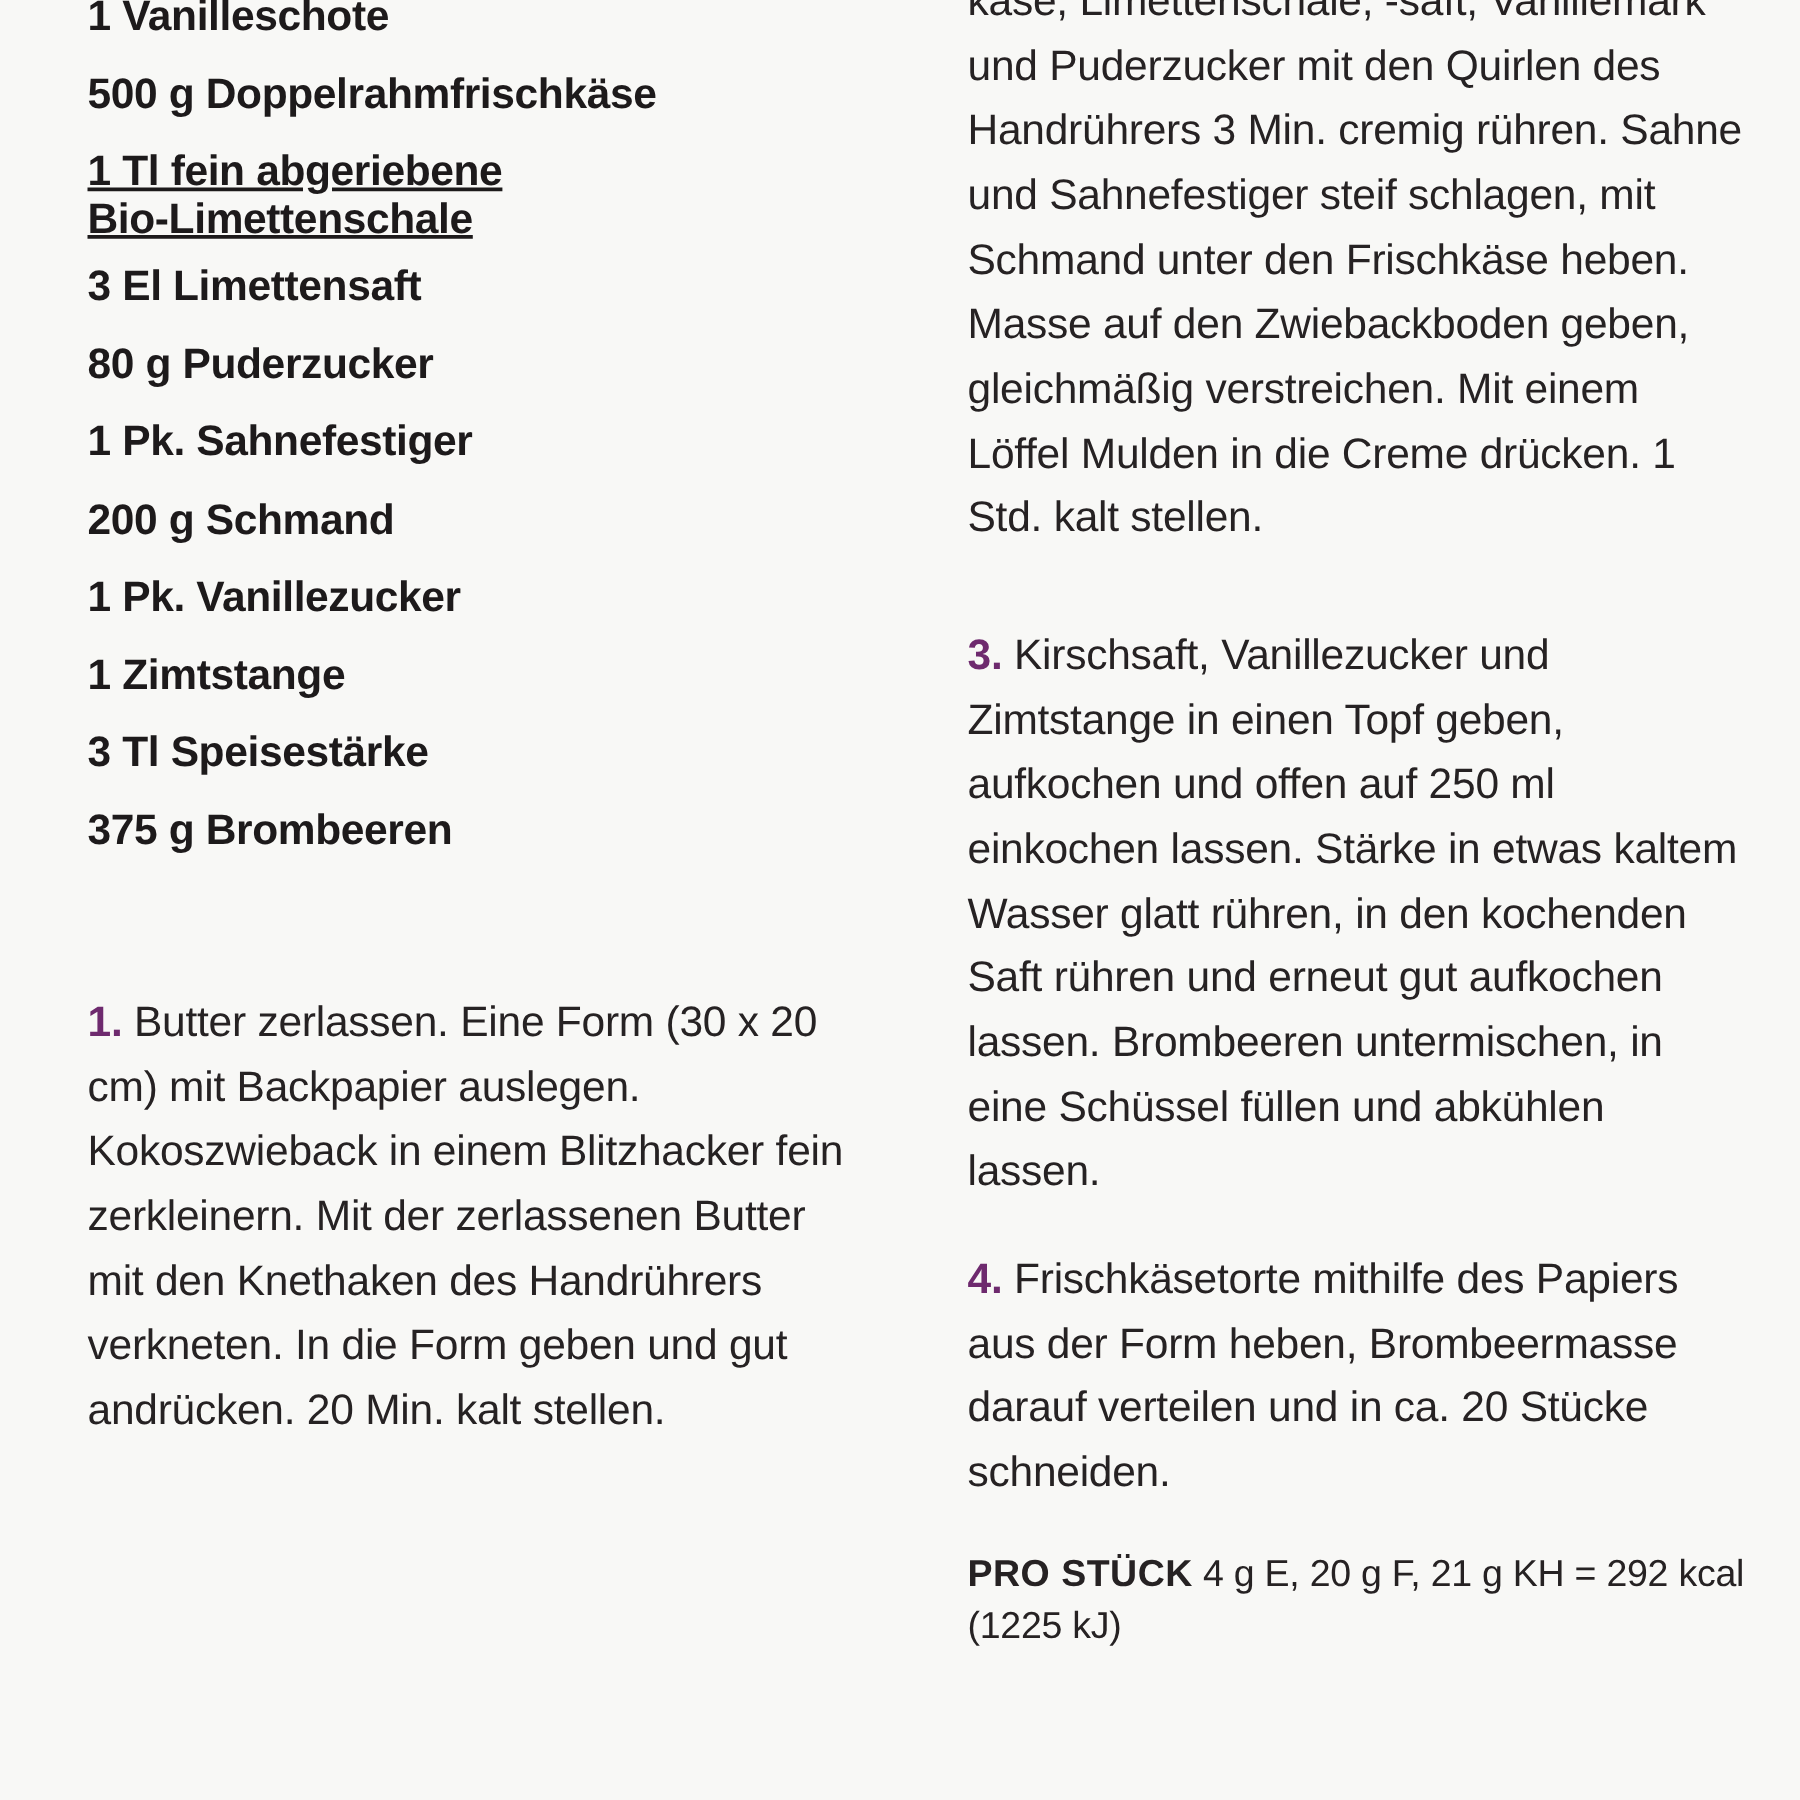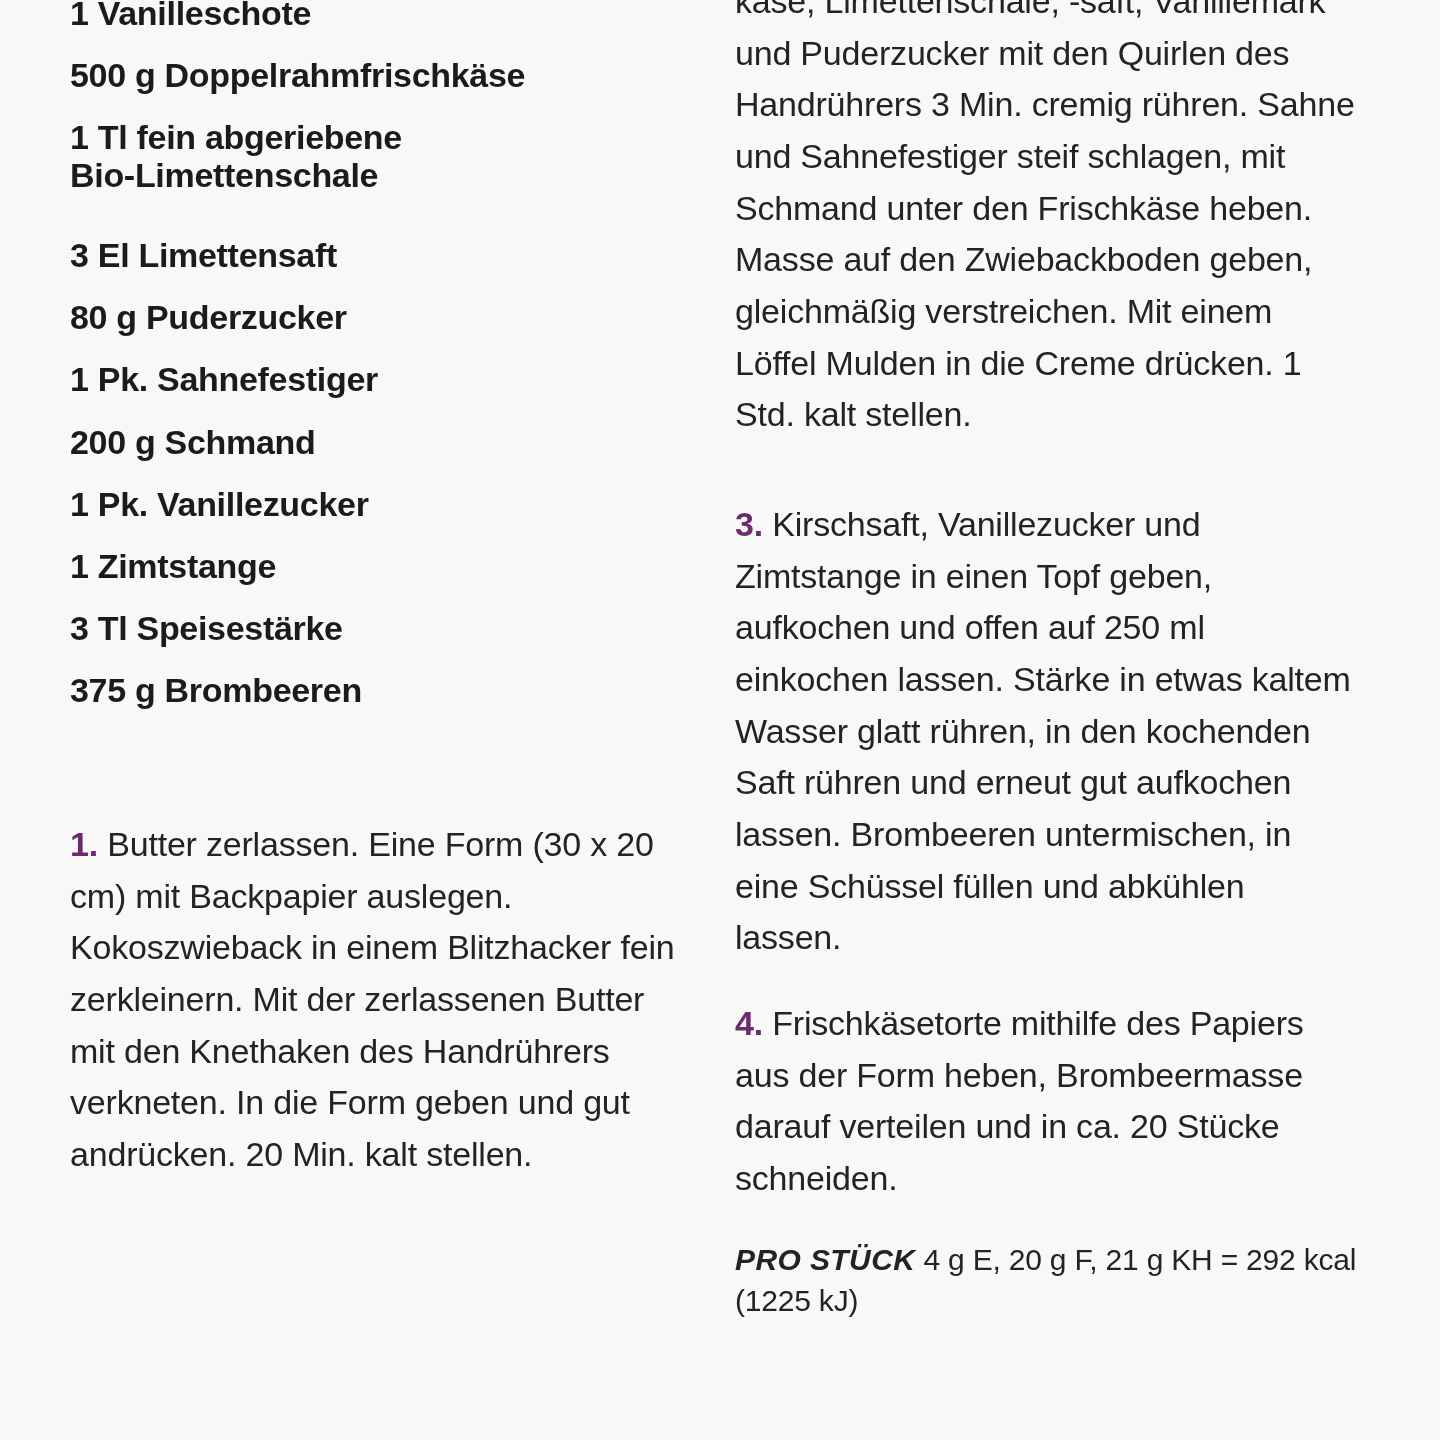--- a/index.html
+++ b/index.html
@@ -42,28 +42,29 @@
   .ingredient {
     font-weight: bold;
     font-size: 34px;
     line-height: 1.12;
     letter-spacing: -0.3px;
     color: #1d1a1b;
     margin: 0 0 24px 0;
     -webkit-font-smoothing: antialiased;
   }
   .ingredient.two-line {
-    margin-bottom: 42px;
+    margin-bottom: 16px;
+    text-decoration: underline;
   }
   .ingredient .ln2 { display: block; }
 
   
   .col-right {
     position: absolute;
-    left: 735px;
+    left: 774px;
     top: 0;
     width: 625px;
     height: 1171px;
   }
 
   .step {
     font-size: 34px;
     line-height: 1.52;
     letter-spacing: -0.2px;
     color: #262223;
@@ -91,21 +92,20 @@
   .nutrition {
     font-size: 30px;
     line-height: 1.38;
     letter-spacing: -0.2px;
     color: #262223;
     margin: 0;
   }
   .nutrition-label {
     font-weight: bold;
     letter-spacing: 0.4px;
-    font-style: italic;
   }
 
   
   .left-spacer {
     height: 68px;
   }
 </style>
 </head>
 <body>
 

